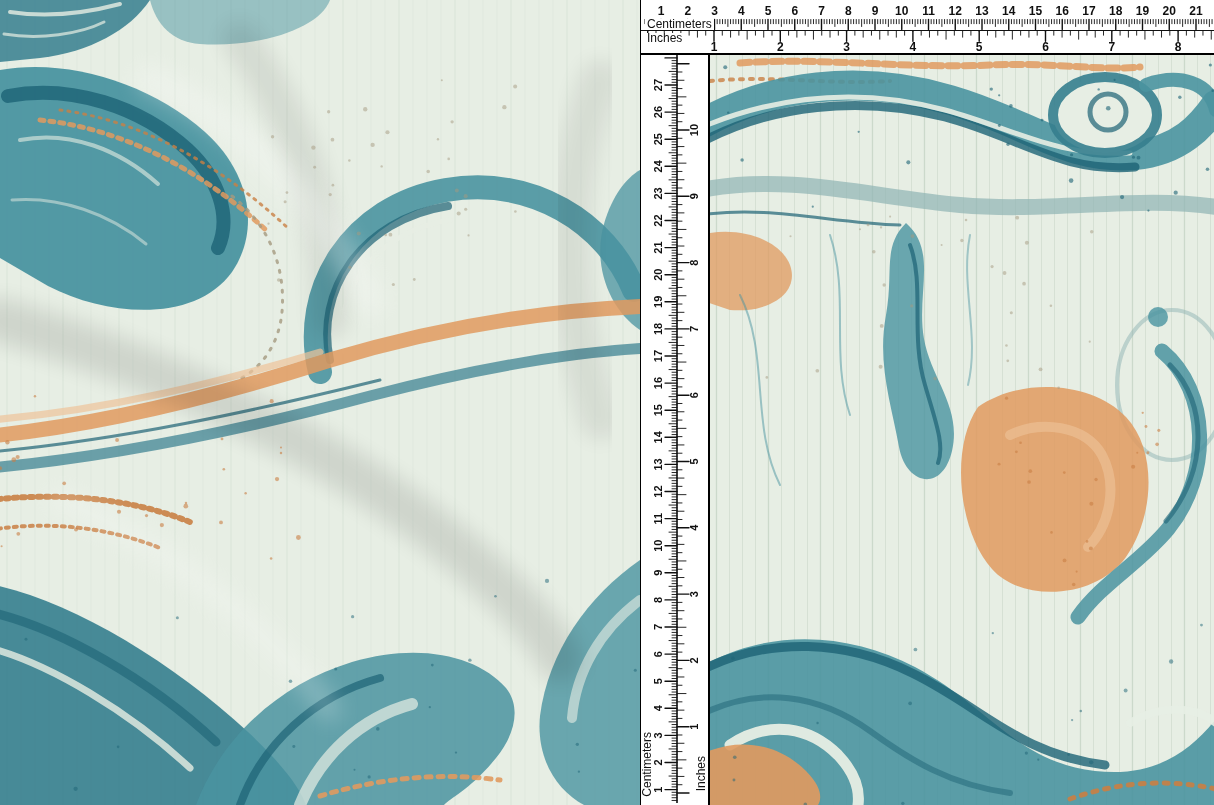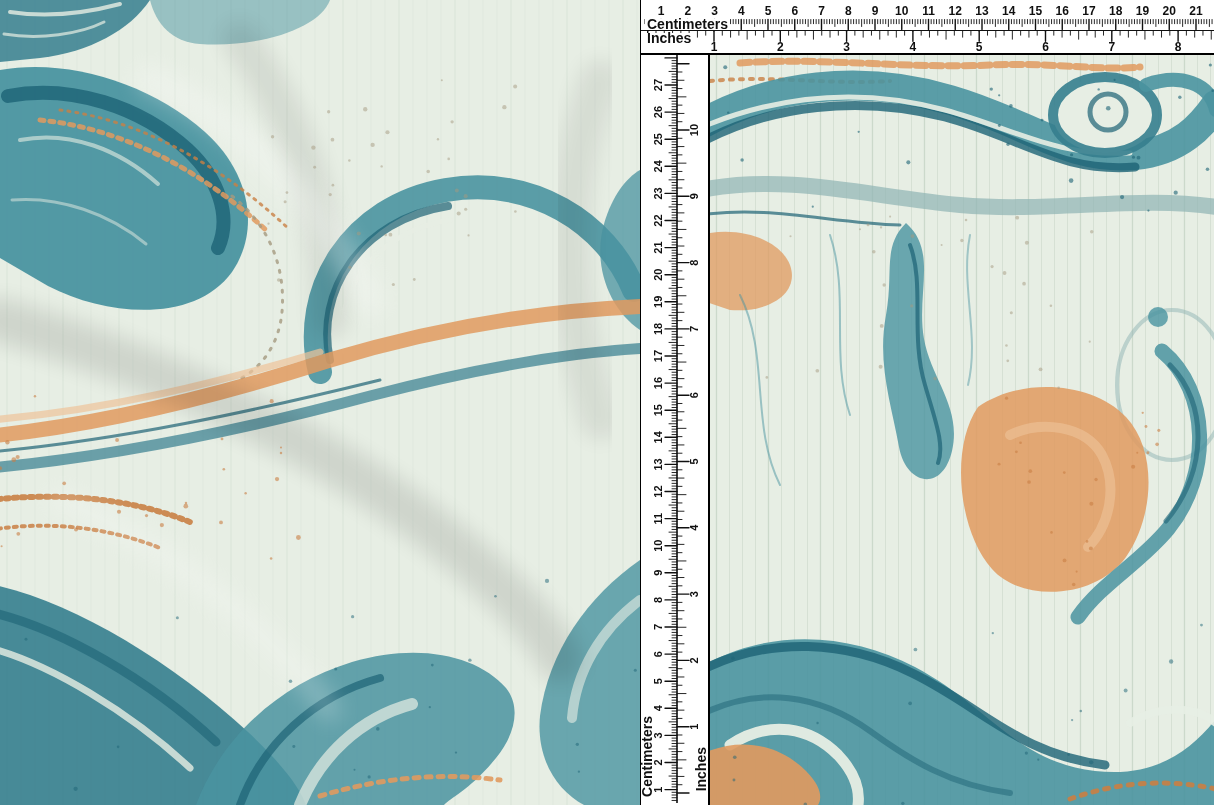--- a/index.html
+++ b/index.html
@@ -8,21 +8,21 @@
   .left-panel{position:absolute;left:0;top:0;width:640px;height:805px;overflow:hidden}
   .right-panel{position:absolute;left:640px;top:0;width:574px;height:805px}
   .h-ruler{position:absolute;left:0;top:0;width:574px;height:55px;background:var(--ruler_bg,#fff);
            border-bottom:2px solid #000;border-left:1px solid #000;z-index:3}
   .v-ruler{position:absolute;left:0;top:55px;width:70px;height:750px;background:var(--ruler_bg,#fff);
            border-left:1px solid #000;border-right:2px solid #000;z-index:2}
   .flat-fabric{position:absolute;left:70px;top:55px;width:504px;height:750px;overflow:hidden}
   svg{display:block}
   .ruler-svg{position:absolute;left:0;top:0}
   .ruler-label{position:absolute;background:var(--ruler_bg,#fff);color:var(--ruler_ink,#000);
-               font-weight:bold;font-size:14px;line-height:11px;padding:0 2px;white-space:nowrap;z-index:4}
+               font-weight:normal;font-size:12px;line-height:11px;padding:0 2px;white-space:nowrap;z-index:4}
   .hr-cm{left:4px;top:19px}
   .hr-in{left:4px;top:33px}
   .vr-label{writing-mode:vertical-rl;transform:rotate(180deg);padding:2px 0}
   .vr-cm{left:1px;bottom:6px}
   .vr-in{left:55px;bottom:12px}
   
   .f-mint{fill:var(--mint)} .f-teal{fill:var(--teal)} .f-teal2{fill:var(--teal_mid)} .f-orange{fill:var(--orange)}
   .s-mint{stroke:var(--mint);fill:none} .s-teal{stroke:var(--teal);fill:none}
   .s-teal2{stroke:var(--teal_mid);fill:none} .s-teald{stroke:var(--teal_dark);fill:none}
   .s-tealg{stroke:var(--teal_gray);fill:none} .s-orange{stroke:var(--orange);fill:none}

